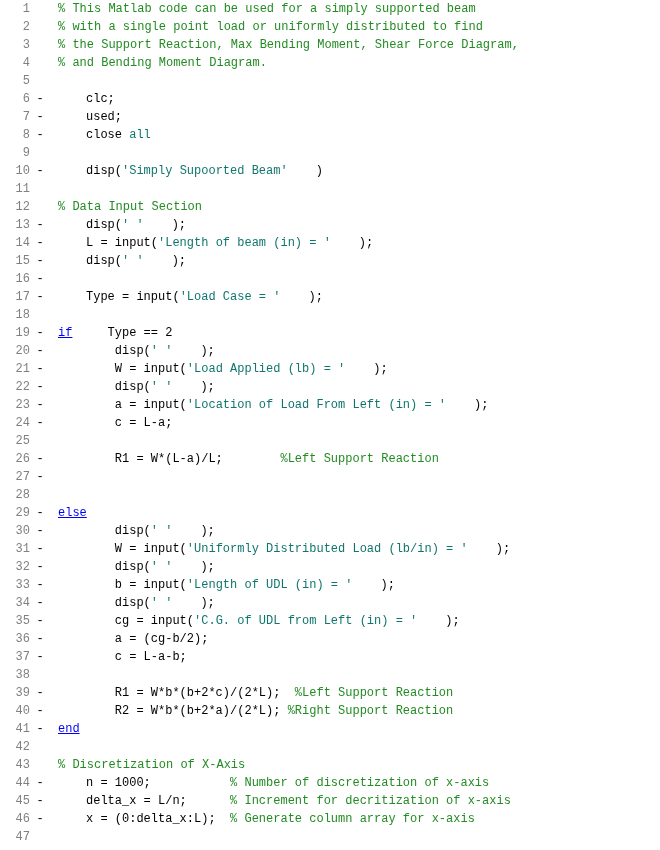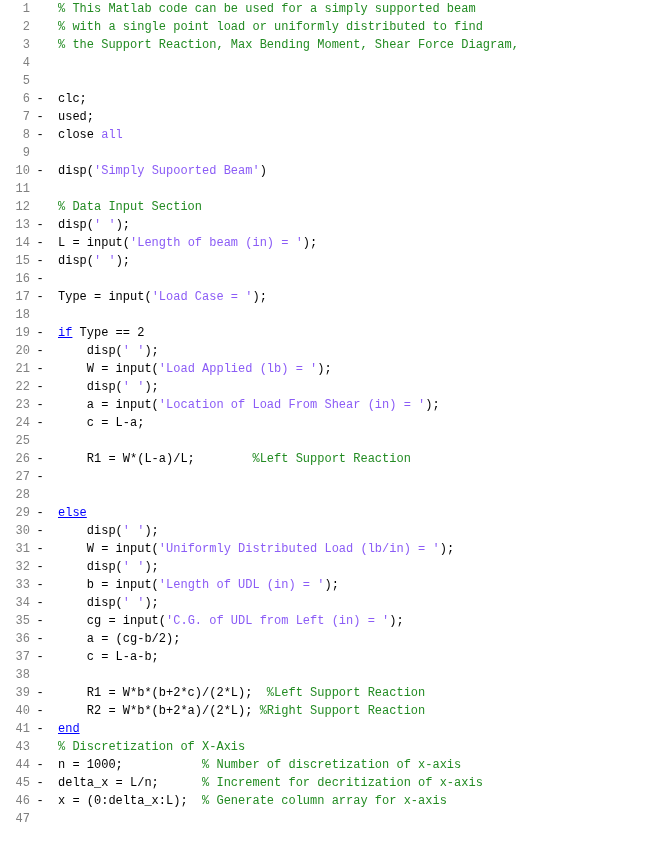--- a/index.html
+++ b/index.html
@@ -33,22 +33,22 @@
     text-align: center;
     color: #000000;
     user-select: none;
   }
   .code {
     white-space: pre;
     padding-left: 12px;
   }
   .comment { color: #228B22; text-align: center; }
   .keyword { color: #0000FF; text-decoration: underline; }
-  .string  { color: #8b5cf6; }
-  .plain   { color: #000000; }
+  .string  { color: #0f766e; }
+  .plain   { color: #000000; margin-left: 28px; }
 </style>
 </head>
 <body>
 
 <div class="editor">
     <div class="line">
       <span class="gutter-num">1</span>
       <span class="gutter-dash"></span>
       <span class="code"><span class="comment">% This Matlab code can be used for a simply supported beam</span></span>
     </div>
@@ -58,20 +58,21 @@
       <span class="code"><span class="comment">% with a single point load or uniformly distributed to find</span></span>
     </div>
     <div class="line">
       <span class="gutter-num">3</span>
       <span class="gutter-dash"></span>
       <span class="code"><span class="comment">% the Support Reaction, Max Bending Moment, Shear Force Diagram,</span></span>
     </div>
     <div class="line">
       <span class="gutter-num">4</span>
       <span class="gutter-dash"></span>
+      <span class="code"><span class="comment">% and Bending Moment Diagram.</span></span>
     </div>
     <div class="line">
       <span class="gutter-num">5</span>
       <span class="gutter-dash"></span>
       <span class="code"></span>
     </div>
     <div class="line">
       <span class="gutter-num">6</span>
       <span class="gutter-dash">-</span>
       <span class="code"><span class="plain">clc;</span></span>
@@ -151,21 +152,21 @@
       <span class="code"><span class="plain">    W = input(</span><span class="string">'Load Applied (lb) = '</span><span class="plain">);</span></span>
     </div>
     <div class="line">
       <span class="gutter-num">22</span>
       <span class="gutter-dash">-</span>
       <span class="code"><span class="plain">    disp(</span><span class="string">' '</span><span class="plain">);</span></span>
     </div>
     <div class="line">
       <span class="gutter-num">23</span>
       <span class="gutter-dash">-</span>
-      <span class="code"><span class="plain">    a = input(</span><span class="string">'Location of Load From Shear (in) = '</span><span class="plain">);</span></span>
+      <span class="code"><span class="plain">    a = input(</span><span class="string">'Location of Load From Left (in) = '</span><span class="plain">);</span></span>
     </div>
     <div class="line">
       <span class="gutter-num">24</span>
       <span class="gutter-dash">-</span>
       <span class="code"><span class="plain">    c = L-a;</span></span>
     </div>
     <div class="line">
       <span class="gutter-num">25</span>
       <span class="gutter-dash"></span>
       <span class="code"></span>
@@ -241,20 +242,25 @@
     </div>
     <div class="line">
       <span class="gutter-num">40</span>
       <span class="gutter-dash">-</span>
       <span class="code"><span class="plain">    R2 = W*b*(b+2*a)/(2*L); </span><span class="comment">%Right Support Reaction</span></span>
     </div>
     <div class="line">
       <span class="gutter-num">41</span>
       <span class="gutter-dash">-</span>
       <span class="code"><span class="keyword">end</span></span>
+    </div>
+    <div class="line">
+      <span class="gutter-num">42</span>
+      <span class="gutter-dash"></span>
+      <span class="code"></span>
     </div>
     <div class="line">
       <span class="gutter-num">43</span>
       <span class="gutter-dash"></span>
       <span class="code"><span class="comment">% Discretization of X-Axis</span></span>
     </div>
     <div class="line">
       <span class="gutter-num">44</span>
       <span class="gutter-dash">-</span>
       <span class="code"><span class="plain">n = 1000;           </span><span class="comment">% Number of discretization of x-axis</span></span>

